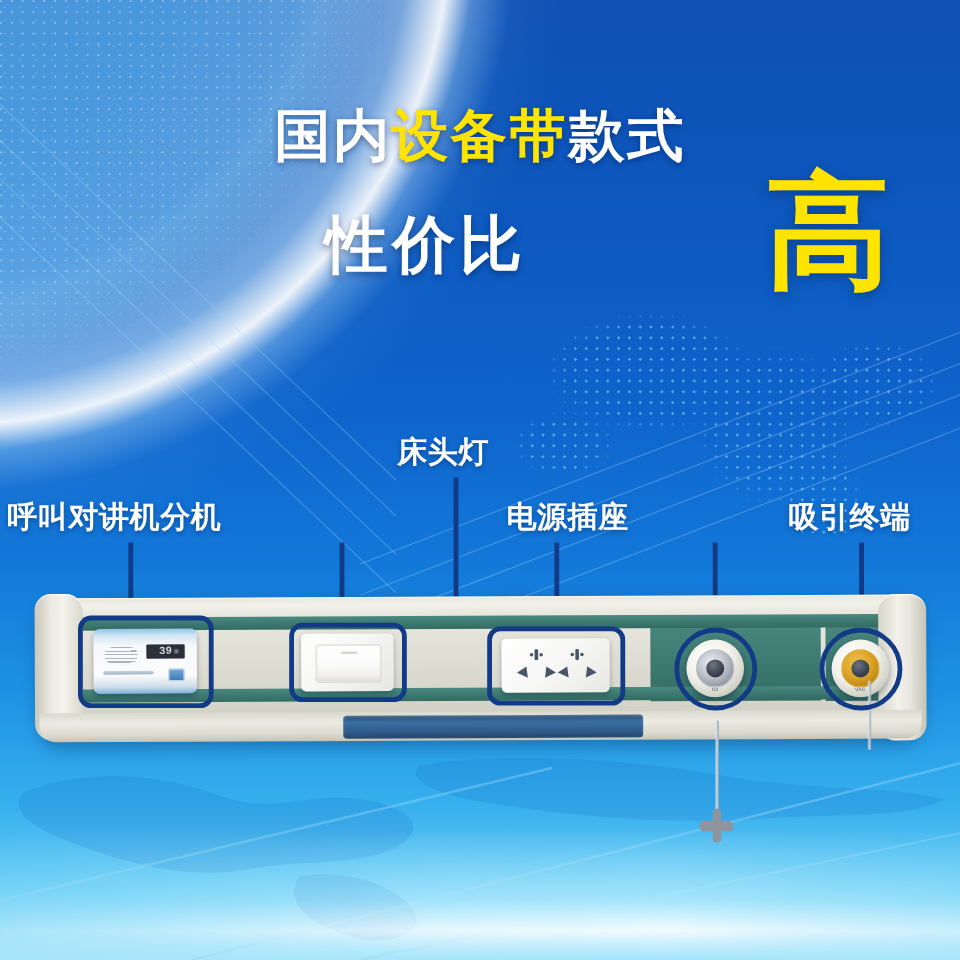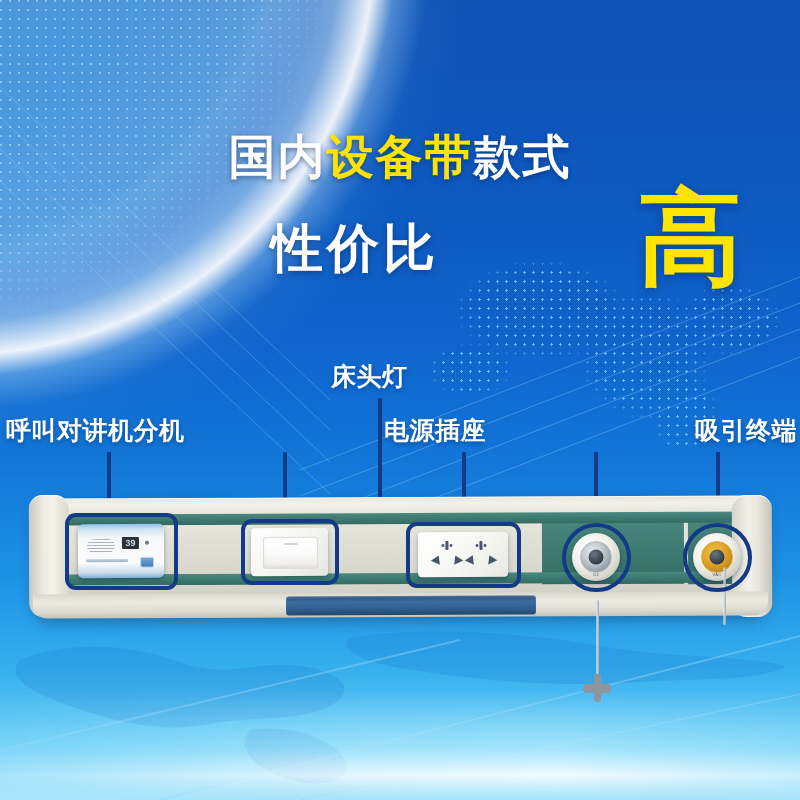--- a/index.html
+++ b/index.html
@@ -96,21 +96,20 @@
     top:690px;height:110px;
     background:linear-gradient(to bottom, rgba(255,255,255,0) 0%, rgba(210,244,255,0.55) 55%, rgba(255,255,255,0.88) 78%, rgba(150,225,250,0.25) 100%);
     -webkit-mask-image:linear-gradient(to right, rgba(0,0,0,.25) 0%, rgba(0,0,0,.9) 45%, #000 70%, rgba(0,0,0,.6) 100%);
             mask-image:linear-gradient(to right, rgba(0,0,0,.25) 0%, rgba(0,0,0,.9) 45%, #000 70%, rgba(0,0,0,.6) 100%);
   }
 
   
   .headline{
     position:absolute;left:0;top:88px;width:800px;text-align:center;
     pointer-events:none;
-    margin-top:44px;
   }
   .hl-row1{
     font-size:47px;font-weight:700;letter-spacing:2px;line-height:1.05;
     color:#ffffff;
     text-shadow:0 2px 5px rgba(0,25,70,.45);
     white-space:nowrap;
   }
   .hl-row1 .accent{color:#ffe400;}
   .hl-row2-wrap{
     position:absolute;left:0;top:72px;width:756px;height:110px;
@@ -217,24 +216,24 @@
     transform:rotate(-0.4deg);
   }
   .ic-grille{
     position:absolute;left:9px;top:15px;width:28px;height:14px;
     background-image:
       repeating-linear-gradient(to bottom, rgba(70,90,115,.55) 0 1px, rgba(0,0,0,0) 1px 3px);
     border-radius:7px;
     opacity:.8;
   }
   .ic-lcd{
-    position:absolute;left:44px;top:13px;width:17px;height:12px;
+    position:absolute;left:44px;top:13px;width:32px;height:12px;
     background:#2b3038;border-radius:1px;
     color:#cfd6de;font-size:9px;font-weight:700;line-height:12px;text-align:center;
-    font-family:Liberation Sans, sans-serif;
+    font-family:Liberation Mono, monospace;
   }
   .ic-dot{
     position:absolute;left:67px;top:17px;width:4px;height:4px;border-radius:50%;
     background:#6c7682;
   }
   .ic-slot{
     position:absolute;left:8px;top:35px;width:42px;height:3px;
     background:linear-gradient(to bottom,#c8d4de,#9fb3c4);border-radius:2px;
   }
   .ic-btn{
@@ -399,26 +398,26 @@
   <div class="callouts">
 
     <div class="callout" style="left:6px;top:414px;">呼叫对讲机分机</div>
     <div class="leader" style="left:107px;top:452px;height:72px;"></div>
 
     <div class="leader" style="left:283px;top:452px;height:76px;"></div>
 
     <div class="callout" style="left:331px;top:360px;">床头灯</div>
     <div class="leader" style="left:378px;top:398px;height:202px;"></div>
 
-    <div class="callout" style="left:384px;top:414px;">电源插座</div>
+    <div class="callout" style="left:422px;top:414px;">电源插座</div>
     <div class="leader" style="left:462px;top:452px;height:80px;"></div>
 
     <div class="leader" style="left:594px;top:452px;height:84px;"></div>
 
-    <div class="callout" style="left:668px;top:414px;padding-left:27px;">吸引终端</div>
+    <div class="callout" style="left:630px;top:414px;padding-left:27px;">吸引终端</div>
     <div class="leader" style="left:716px;top:452px;height:84px;"></div>
   </div>
 
   <div class="panel">
     <div class="panel-body"></div>
     <div class="panel-face"></div>
     <div class="teal-block teal-a"></div>
     <div class="teal-block teal-b"></div>
     <div class="band band-top"></div>
     <div class="band band-bottom"></div>

